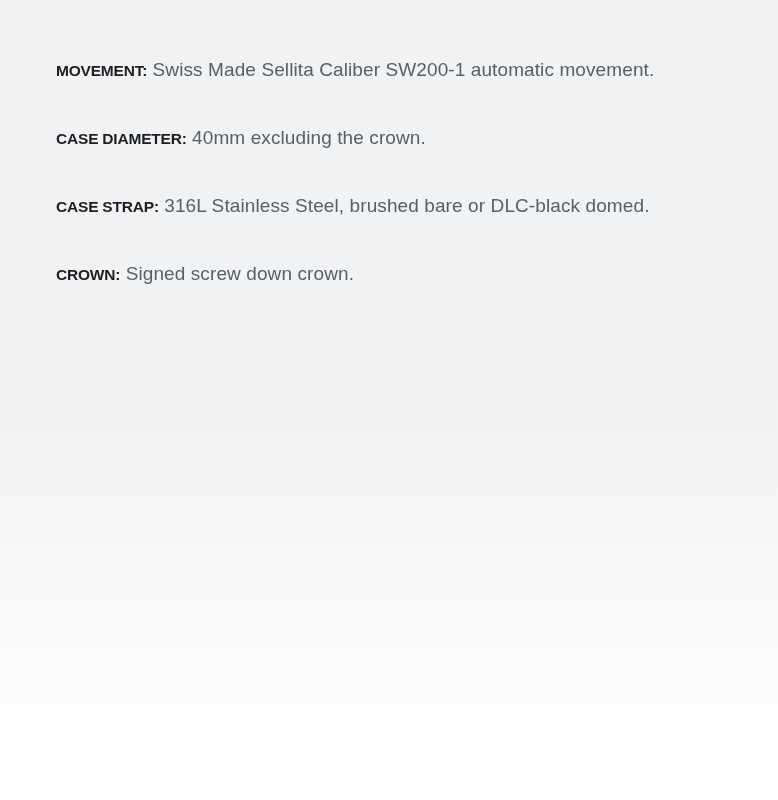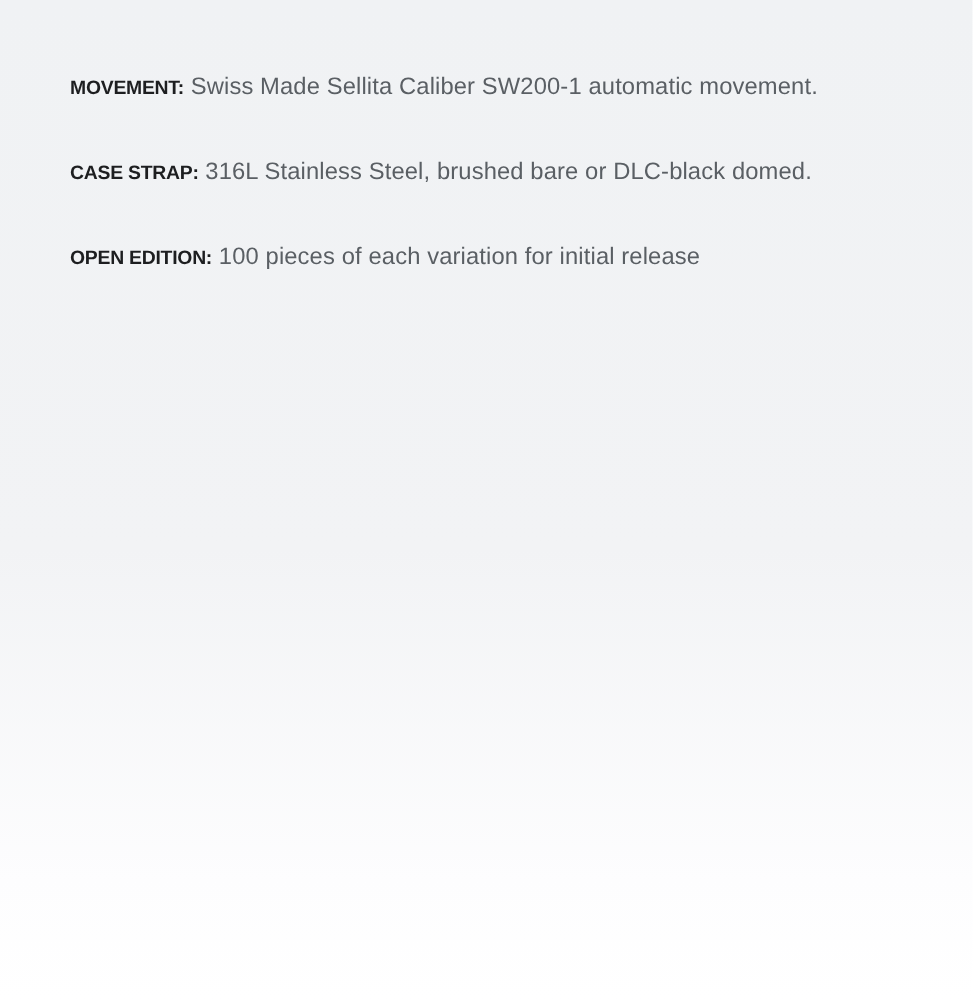--- a/index.html
+++ b/index.html
@@ -37,15 +37,16 @@
   .spec-value {
     font-weight: 400;
     color: #5a5f64;
   }
 </style>
 </head>
 <body>
 
 <div class="spec-list">
   <p class="spec-row"><span class="spec-label">MOVEMENT:</span> <span class="spec-value">Swiss Made Sellita Caliber SW200-1 automatic movement.</span></p>
+  <p class="spec-row"><span class="spec-label">CASE DIAMETER:</span> <span class="spec-value">40mm excluding the crown.</span></p>
   <p class="spec-row"><span class="spec-label">CASE STRAP:</span> <span class="spec-value">316L Stainless Steel, brushed bare or DLC-black domed.</span></p>
-  <p class="spec-row"><span class="spec-label">OPEN EDITION:</span> <span class="spec-value">100 pieces of each variation for initial release</span></p>
+  <p class="spec-row"><span class="spec-label">CROWN:</span> <span class="spec-value">Signed screw down crown.</span></p>
 </div>
 
 </body></html>

